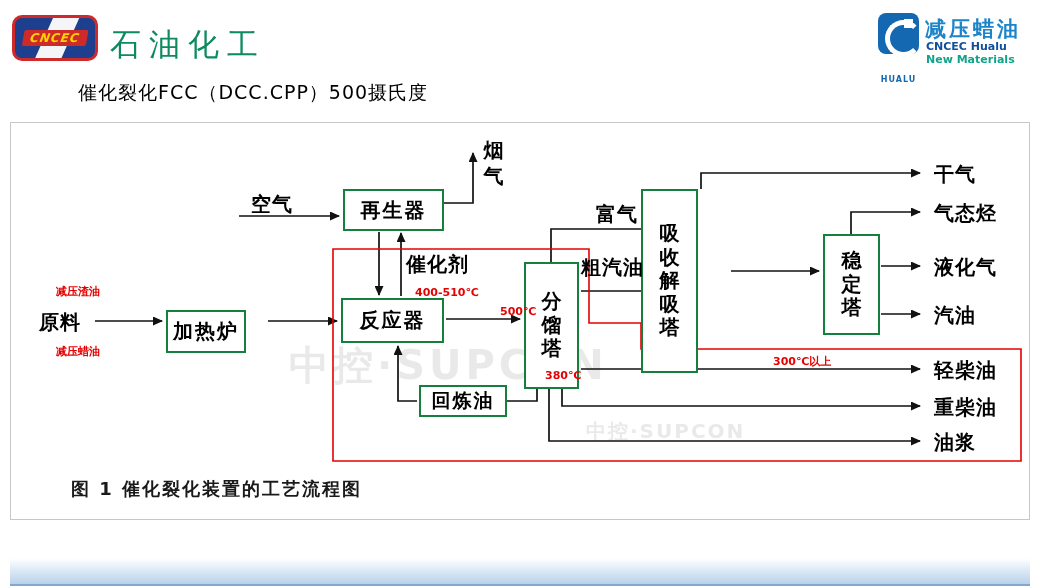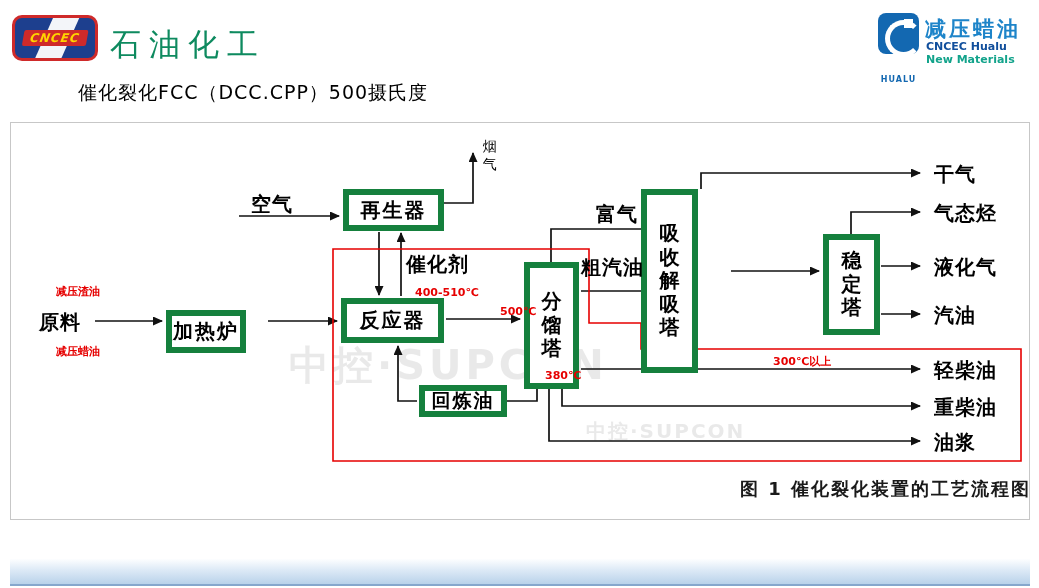--- a/index.html
+++ b/index.html
@@ -38,34 +38,34 @@
 
   
   .panel { position:absolute; left:10px; top:122px; width:1020px; height:398px;
     border:1px solid #c7c7c7; background:#fff; }
   .flow { position:absolute; left:0; top:0; z-index:1; }
 
   .wm { position:absolute; color:#8a8a8a; opacity:.18; font-weight:700; z-index:0; white-space:nowrap; }
   .wm1 { left:278px; top:215px; font-size:40px; letter-spacing:4px; }
   .wm2 { left:575px; top:295px; font-size:20px; letter-spacing:2px; }
 
-  .pbox { position:absolute; border:6px solid #15803d; background:#fff; z-index:2;
+  .pbox { position:absolute; border:2px solid #15803d; background:#fff; z-index:2;
     display:flex; align-items:center; justify-content:center;
     font-size:20px; font-weight:600; color:#000; letter-spacing:2px; }
   .vtext { display:block; width:1.25em; line-height:1.18; text-align:center;
     letter-spacing:normal; word-break:break-all; }
 
   .lbl { position:absolute; font-size:20px; font-weight:600; color:#000; z-index:3;
     white-space:nowrap; letter-spacing:1px; }
-  .vlbl { position:absolute; font-size:14px; font-weight:400; color:#000; z-index:3;
+  .vlbl { position:absolute; font-size:20px; font-weight:700; color:#000; z-index:3;
     width:1.25em; line-height:1.3; text-align:center; letter-spacing:normal; word-break:break-all; }
 
   .red { position:absolute; font-size:11px; font-weight:600; color:#e60000; z-index:4; white-space:nowrap; }
 
-  .caption { position:absolute; left:60px; top:354px; width:960px; text-align:right;
+  .caption { position:absolute; left:60px; top:354px; width:960px; text-align:left;
     font-size:18px; font-weight:600; color:#1a1a1a; letter-spacing:2px; z-index:3; }
 
   
   .footer { position:absolute; left:10px; top:559px; width:1020px; height:27px;
     background:linear-gradient(180deg,#fdfeff 0%,#dce9f6 45%,#b9d2ea 100%);
     border-bottom:2px solid #86a7cd; }
 </style>
 </head>
 <body>
 

